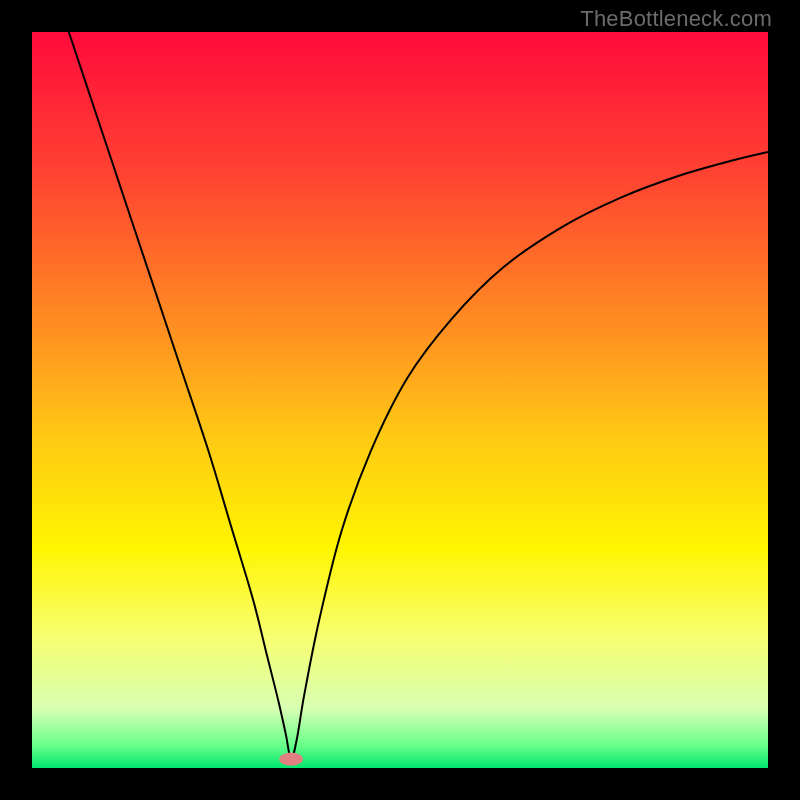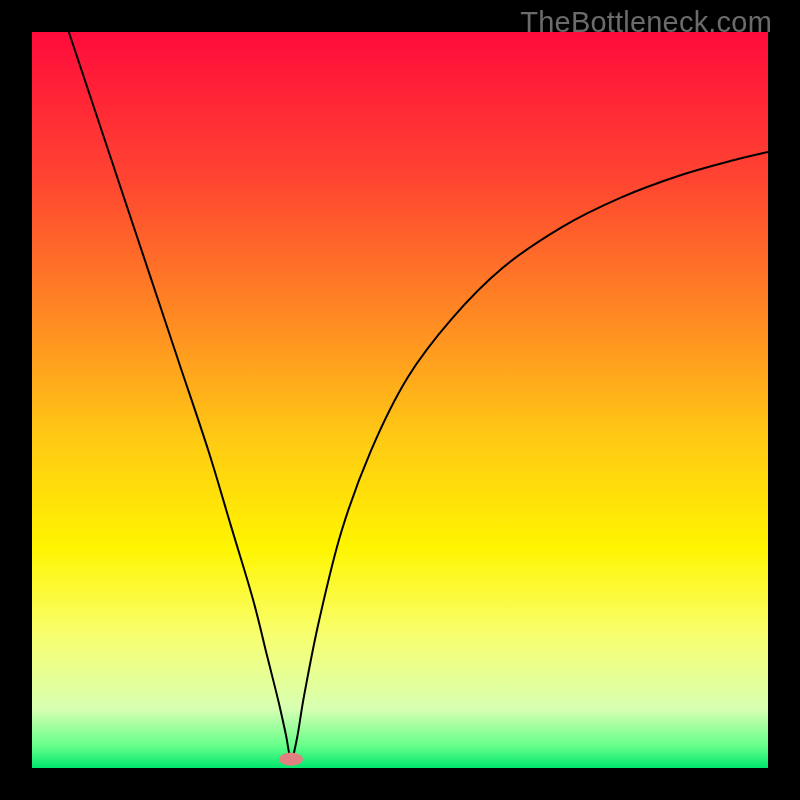--- a/index.html
+++ b/index.html
@@ -29,21 +29,21 @@
     position: absolute;
     left: 0;
     top: 0;
     width: 100%;
     height: 100%;
   }
   .watermark {
     position: absolute;
     top: 6px;
     right: 28px;
-    font-size: 29px;
+    font-size: 22px;
     font-weight: 500;
     color: #6b6b6b;
     letter-spacing: 0.2px;
   }
   svg.curve {
     position: absolute;
     left: 0;
     top: 0;
     width: 100%;
     height: 100%;

